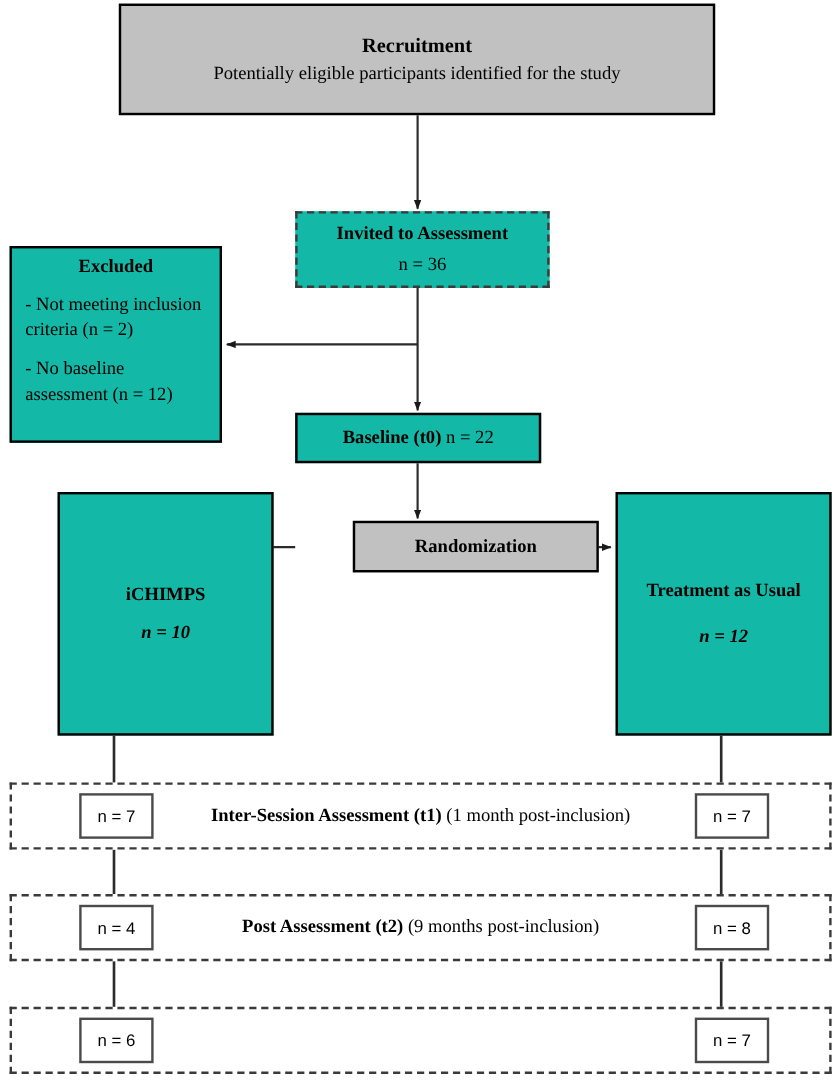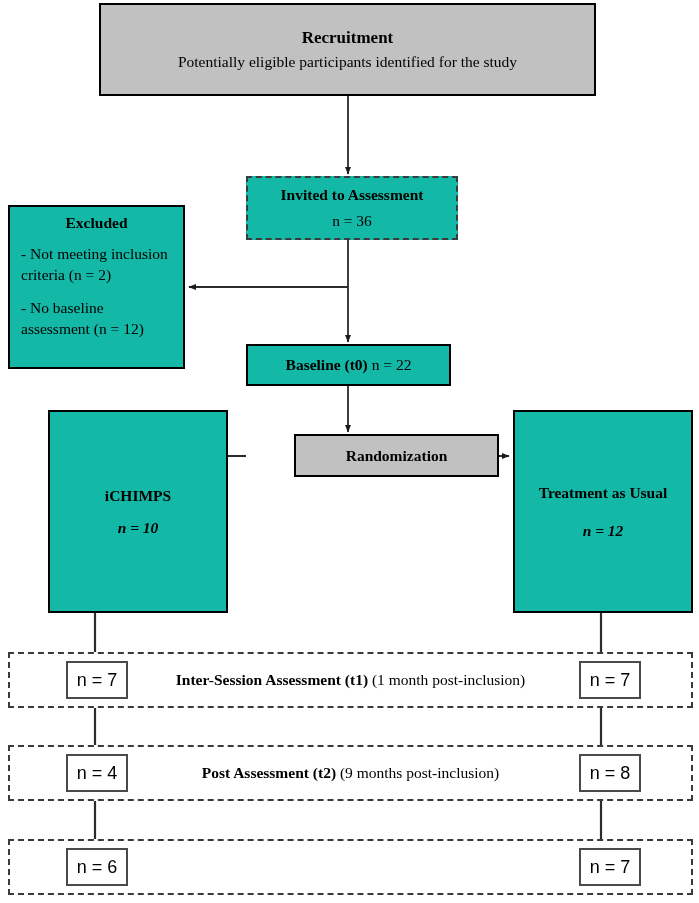--- a/index.html
+++ b/index.html
@@ -141,21 +141,21 @@
     position: absolute;
     box-sizing: border-box;
     width: 62px;
     height: 38px;
     border: 2px solid #4a4a4a;
     background: #ffffff;
     display: flex;
     align-items: center;
     justify-content: center;
     font-family: "Liberation Sans", "DejaVu Sans", sans-serif;
-    font-size: 18px;
+    font-size: 14px;
     top: 50%;
     transform: translateY(-50%);
     z-index: 3;
   }
   .n-left { left: 56px; }
   .n-right { left: 569px; }
 </style>
 </head>
 <body>
 

